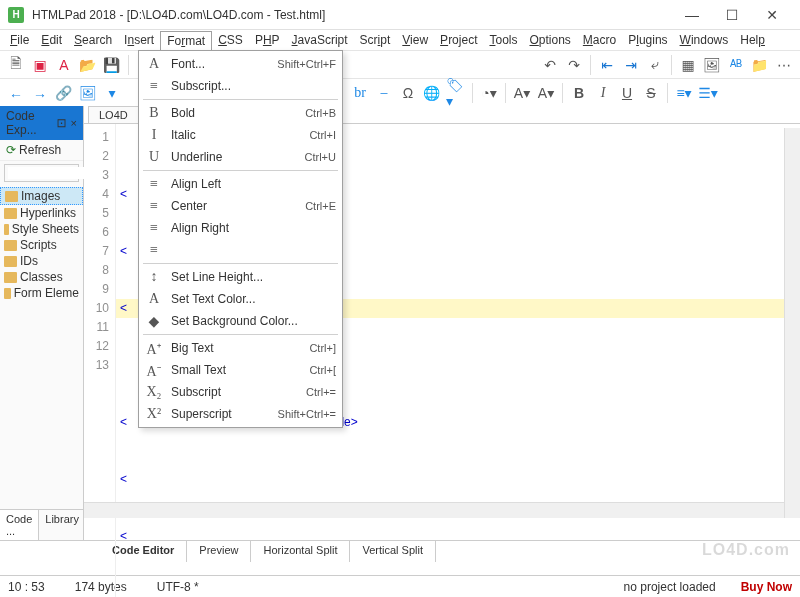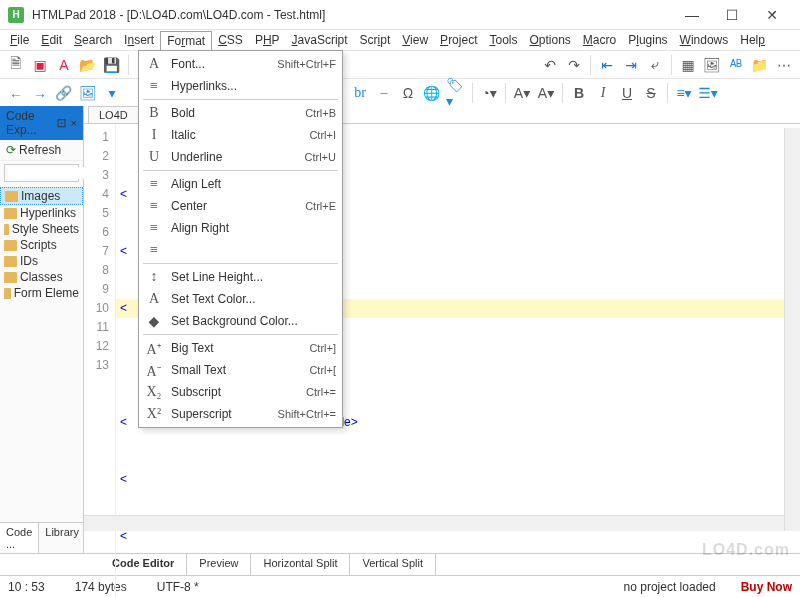--- a/index.html
+++ b/index.html
@@ -35,21 +35,21 @@
     .code-area { flex: 1; display: flex; font-family: Consolas, monospace; font-size: 14px; position: relative; }
     .gutter { width: 32px; text-align: right; padding: 4px 6px 0 0; color: #909090; line-height: 19px; border-right: 1px solid #eee;}
     .code-body { flex: 1; padding: 4px 6px 0 4px; line-height: 19px; white-space: pre; position: relative; }
     .hl-line { position: absolute; left: 0; right: 0; height: 19px; top: calc(4px + 9 * 19px); background: #fff8c7; z-index: 0; }
     .code-line { position: relative; z-index: 1; }
     .t-blue { color: #0000cd; }
     .t-str { color: #000; }
     .view-tabs { height: 22px; display:flex; border-top:1px solid #ccc; }
     .view-tabs span { padding: 3px 12px; border-right: 1px solid #ccc; font-size: 11px;}
     .view-tabs .active { background:#fff; font-weight: bold; }
-    .statusbar { height: 22px; border-top: 1px solid #ccc; display: flex; align-items: center; padding: 0 8px; gap: 30px; font-size: 11px; }
+    .statusbar { height: 22px; border-top: 1px solid #ccc; display: flex; align-items: center; padding: 0 8px; gap: 30px; font-size: 11px; margin-top: 13px; }
     .statusbar .right { margin-left: auto; display: flex; gap: 25px; align-items: center; }
     .buynow { color: #c00000; font-weight: bold; }
     .watermark { position: absolute; right: 10px; bottom: 38px; font-size: 16px; color: rgba(0,0,0,0.15); font-weight: bold; letter-spacing:1px; z-index: 50;}
     
     .dropdown { position: absolute; left: 138px; top: 50px; width: 205px; background: #fff; border: 1px solid #a0a0a0; box-shadow: 3px 3px 6px rgba(0,0,0,0.15); z-index: 100; padding: 2px 0;}
     .dd-row { display: flex; align-items: center; height: 22px; padding: 0 6px; gap: 8px; }
     .dd-ico { width: 18px; text-align: center; font-family: "Times New Roman", serif; font-size: 14px; color:#555; }
     .dd-label { flex: 1; font-size: 12px; }
     .dd-short { font-size: 11px; color: #555; }
     .dd-sep { height: 1px; background: #d0d0d0; margin: 2px 4px; }
@@ -243,21 +243,21 @@
 <div class="watermark">LO4D.com</div>
 
 <div class="dropdown" id="format-dd">
     <div class="dd-row">
       <span class="dd-ico">A</span>
       <span class="dd-label">Font...</span>
       <span class="dd-short">Shift+Ctrl+F</span>
     </div>
     <div class="dd-row">
       <span class="dd-ico">≡</span>
-      <span class="dd-label">Hyperlinks...</span>
+      <span class="dd-label">Subscript...</span>
       <span class="dd-short"></span>
     </div>
     <div class="dd-sep"></div>
     <div class="dd-row">
       <span class="dd-ico">B</span>
       <span class="dd-label">Bold</span>
       <span class="dd-short">Ctrl+B</span>
     </div>
     <div class="dd-row">
       <span class="dd-ico">I</span>

